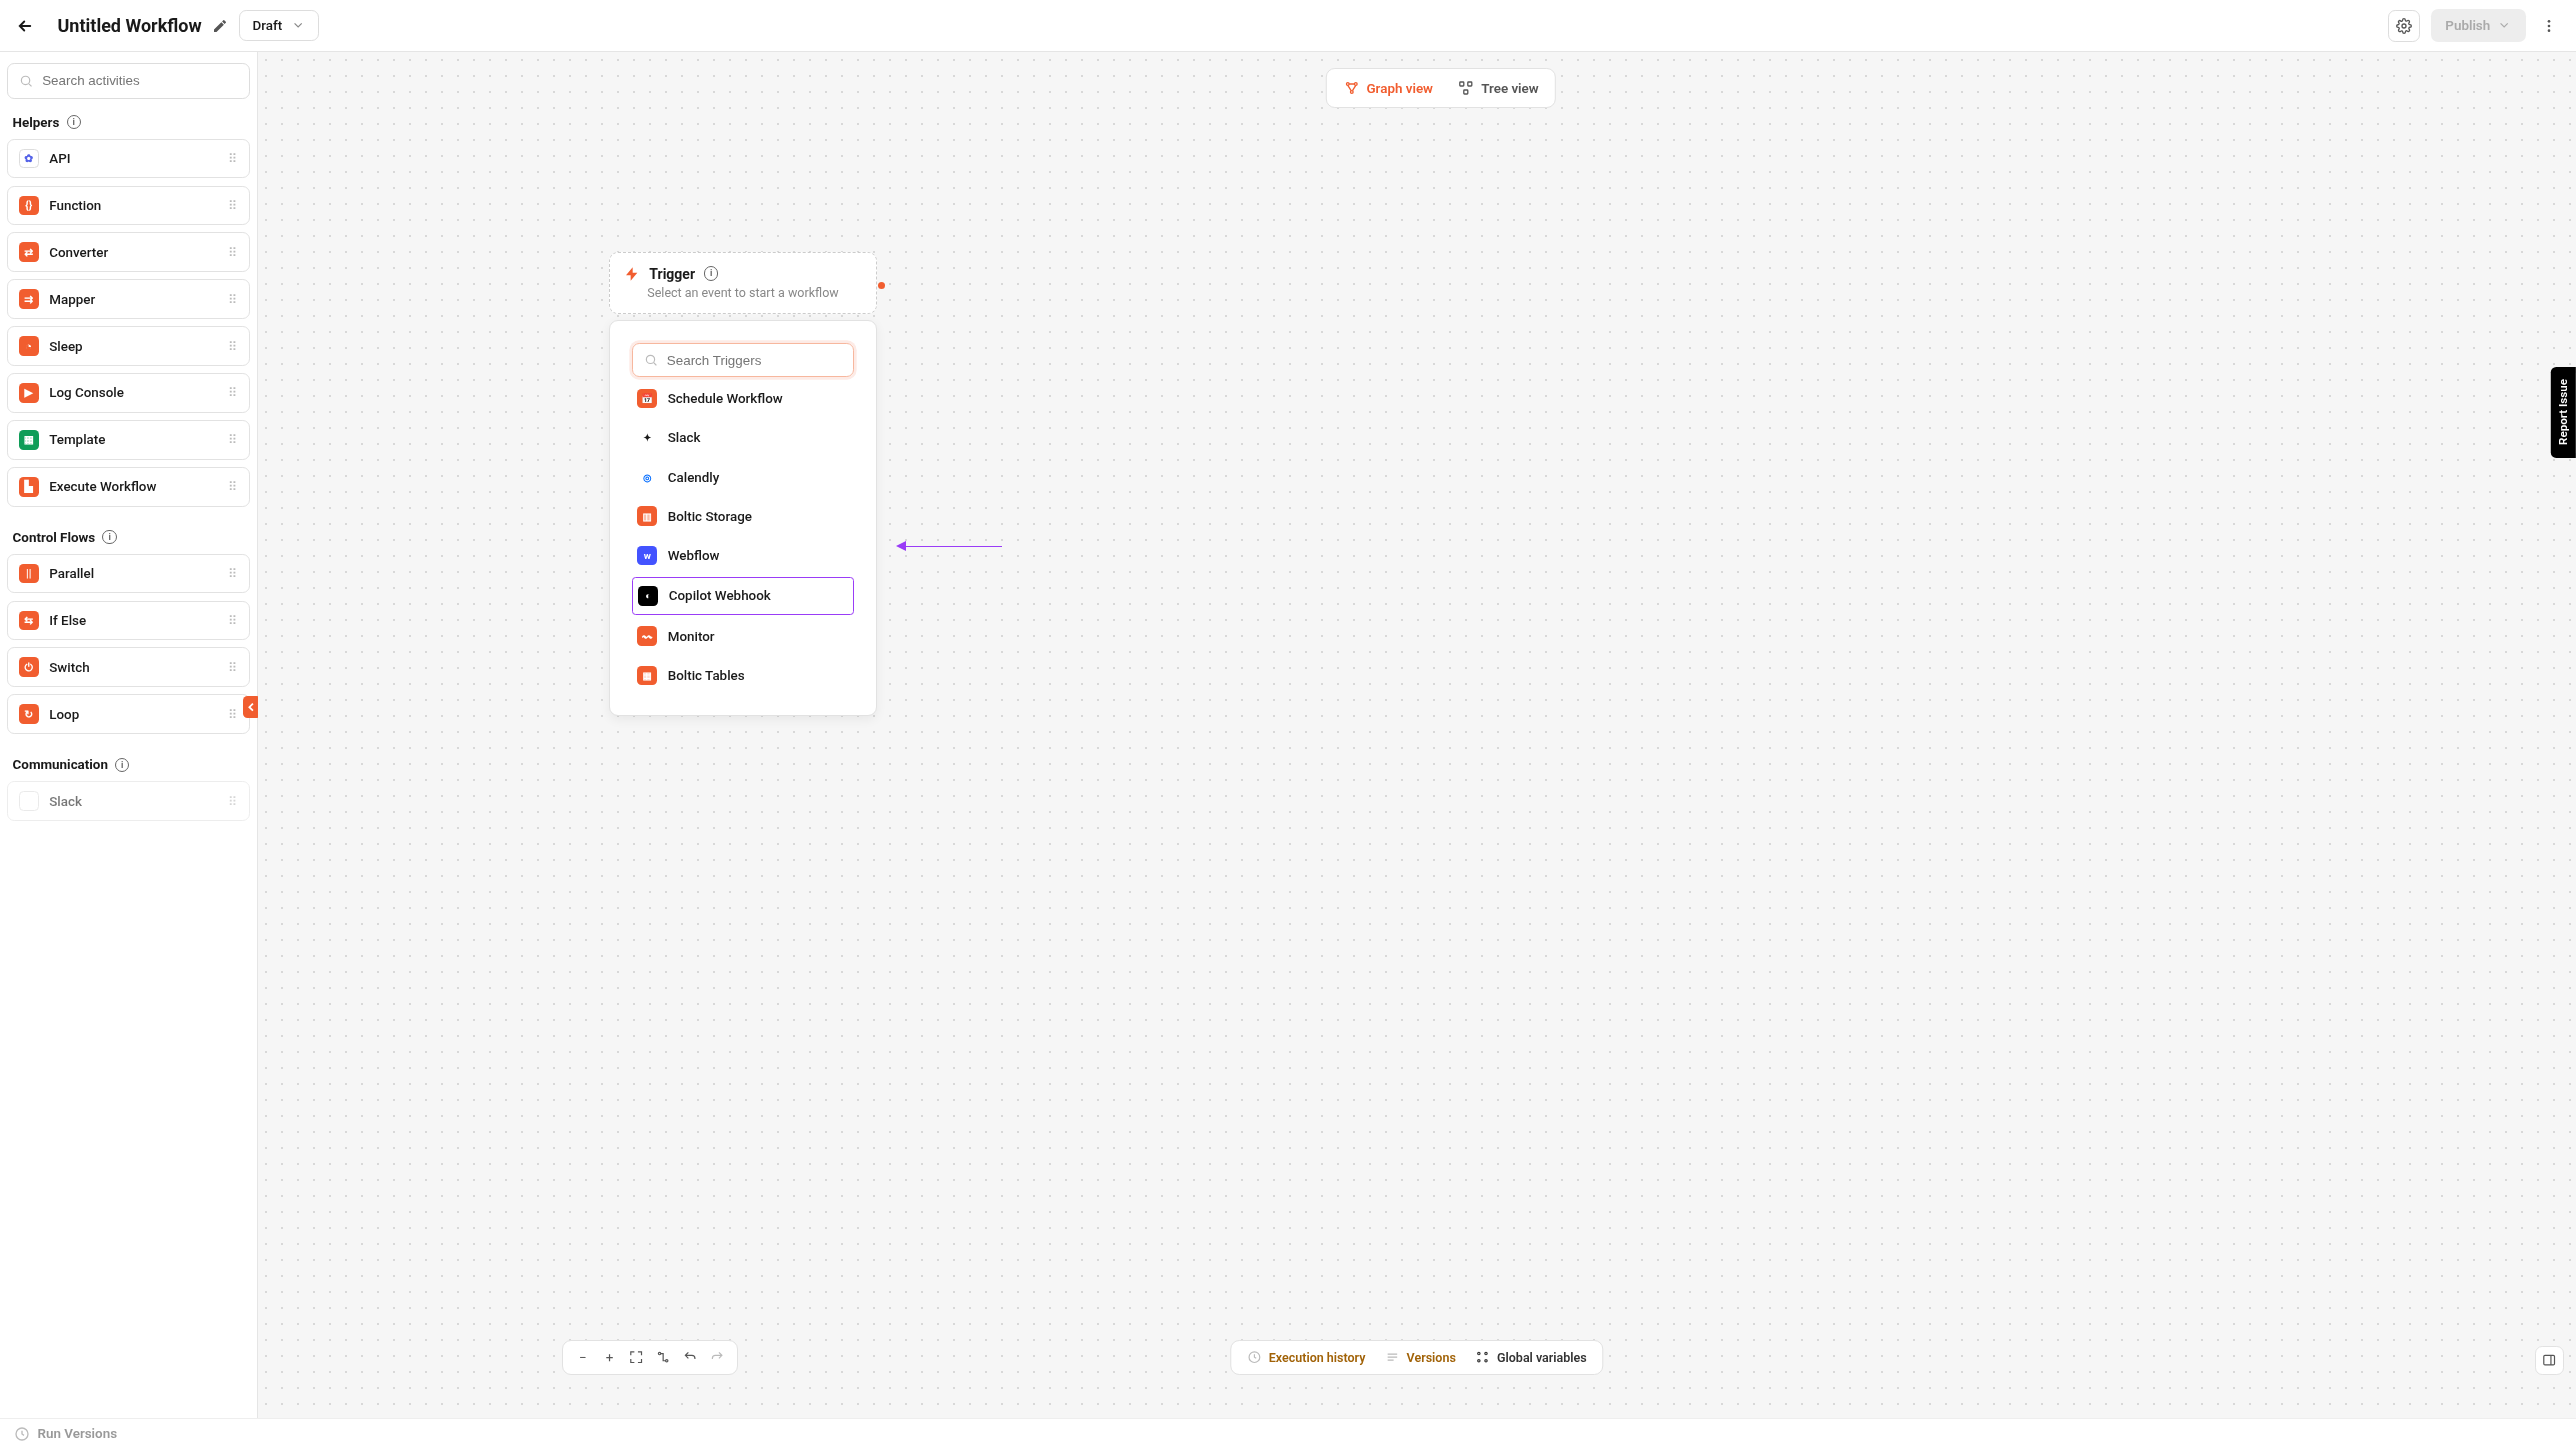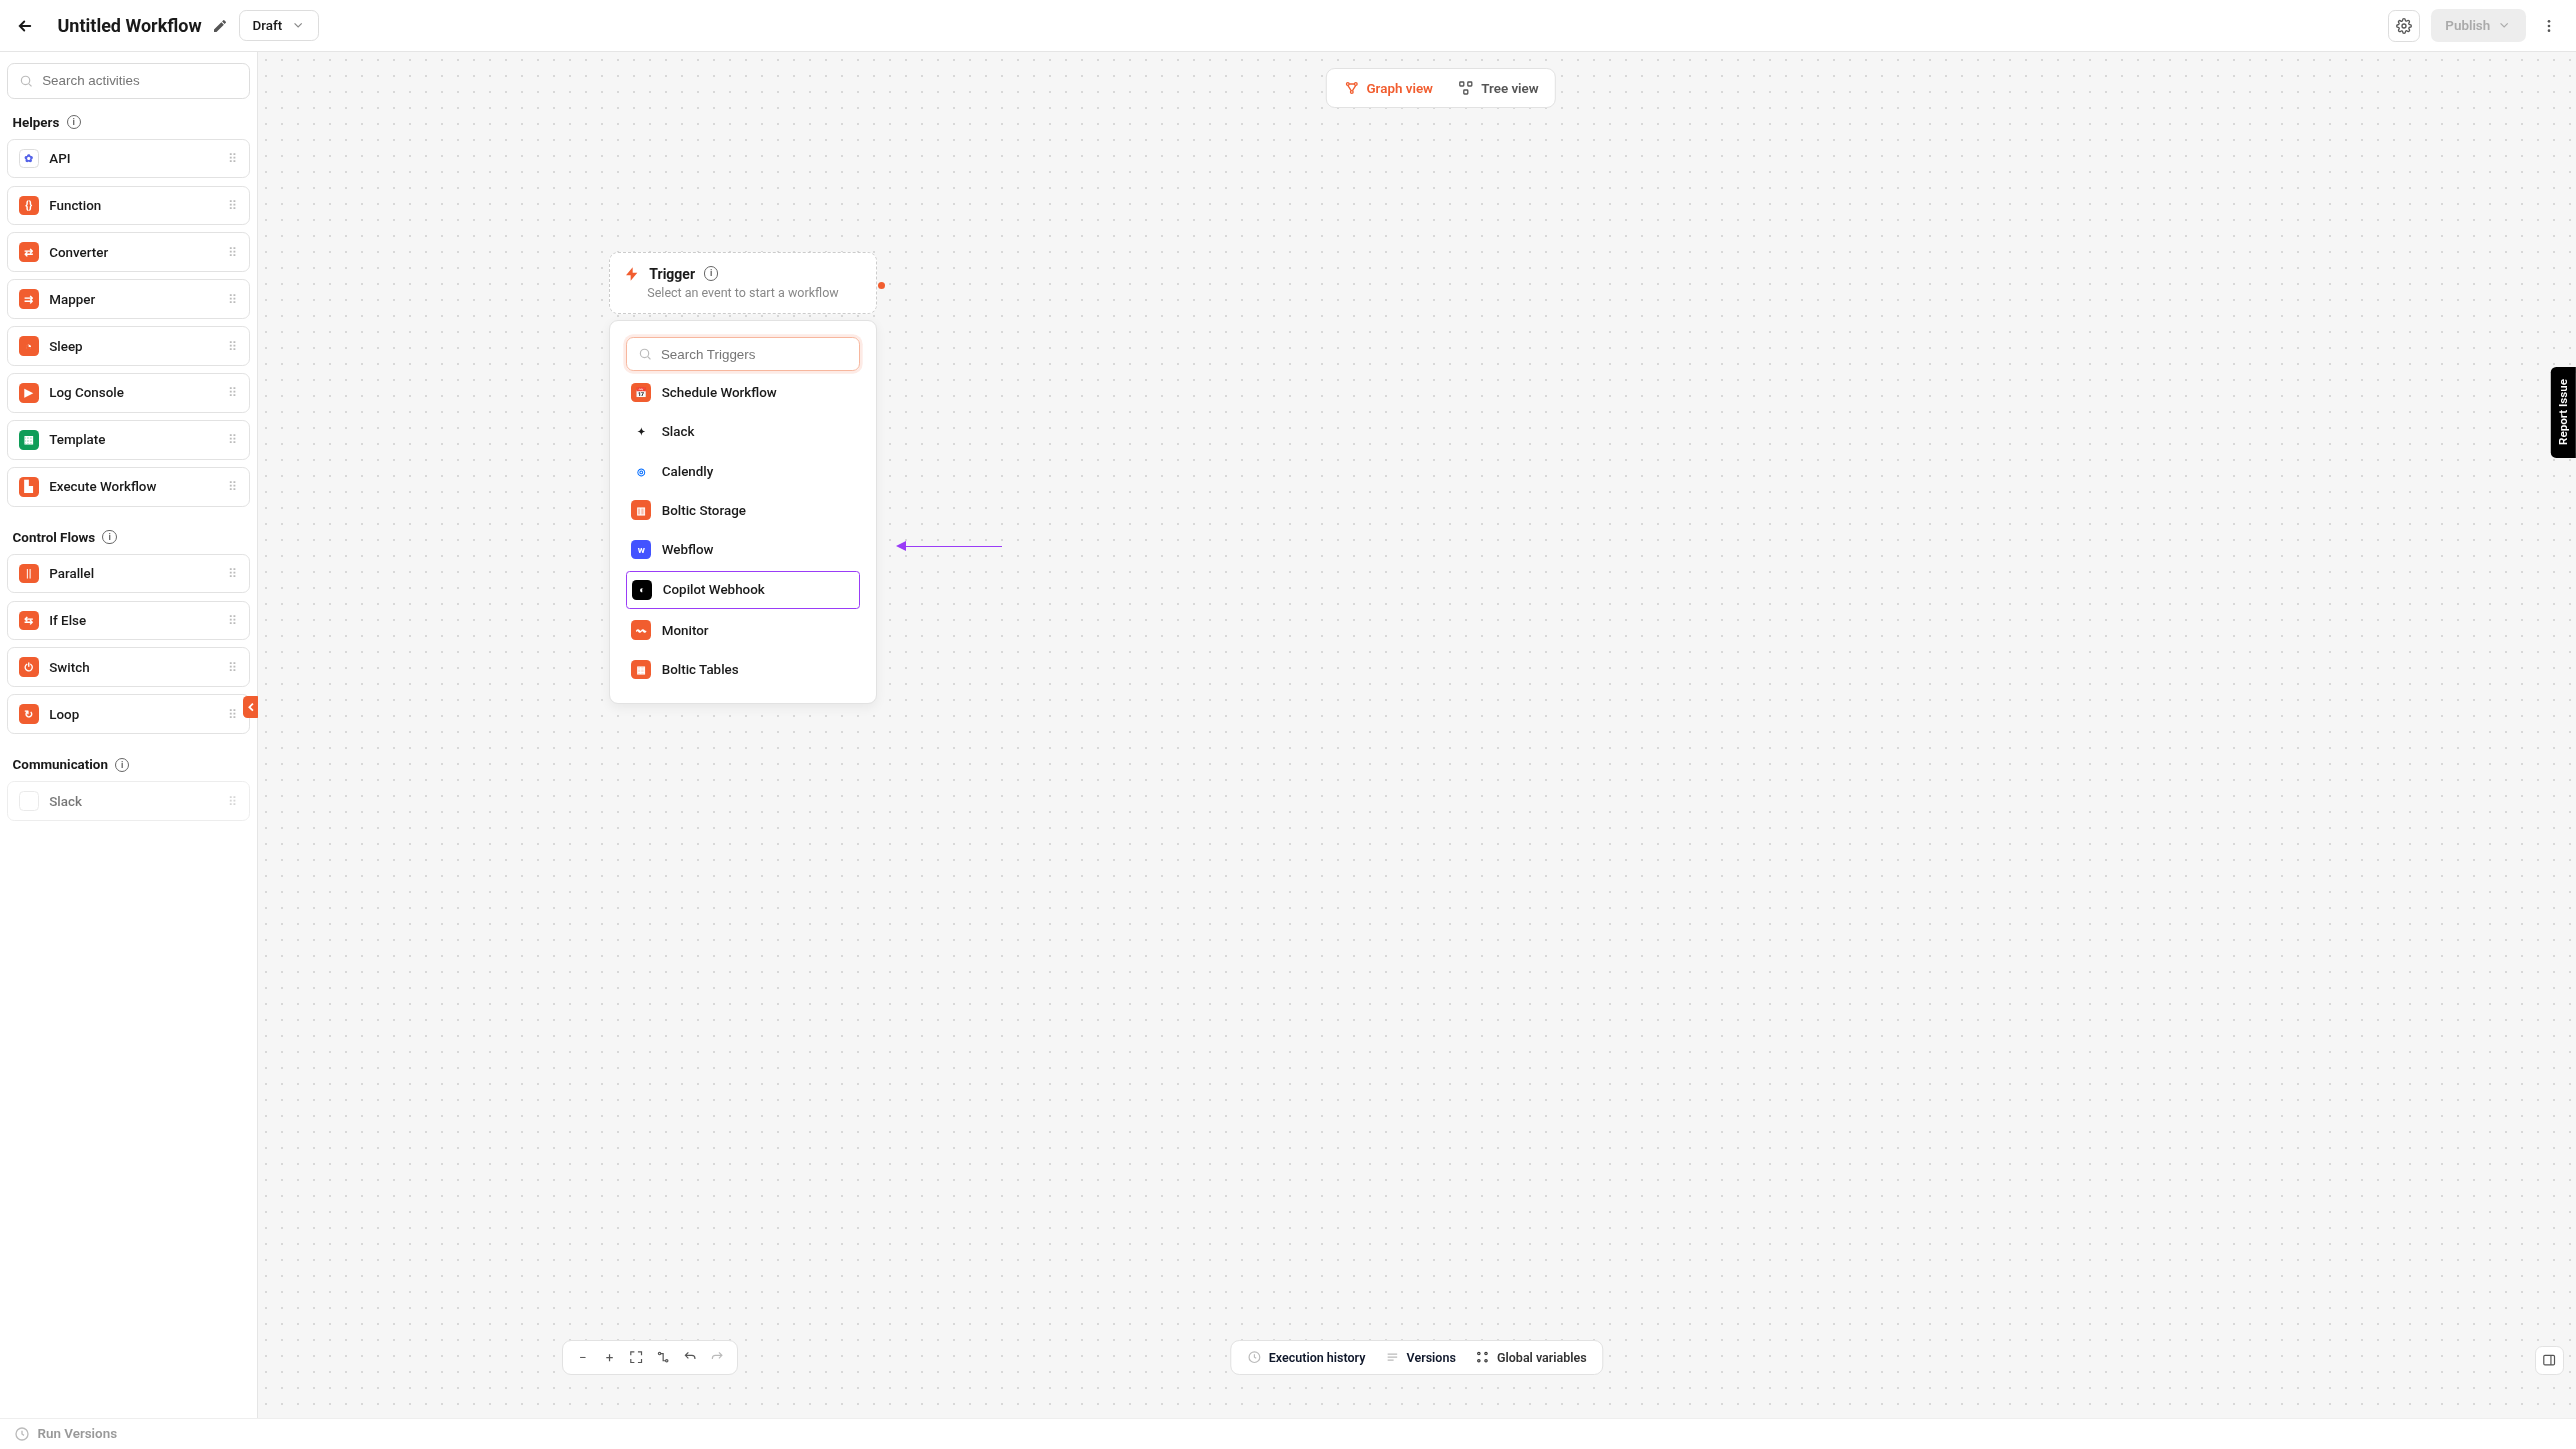--- a/index.html
+++ b/index.html
@@ -43,36 +43,36 @@
 .view-toggle .tab.active { color: #f15d2f; }
 .view-toggle .tab .tic { color: inherit; }
 
 .trigger-node { position: absolute; left: 351px; top: 200px; width: 268px; background: #fff; border: 0.9px dashed #ccc; border-radius: 9px; padding: 12.5px 14.3px; z-index: 4; }
 .trigger-node .hdr { display: flex; align-items: center; gap: 9px; }
 .trigger-node .tg-ic { color: #f15d2f; }
 .trigger-node .tg-title { font-weight: 700; font-size: 14px; }
 .trigger-node .tg-sub { color: #888; font-size: 12.5px; margin-top: 3.6px; margin-left: 23px; }
 .conn-dot { position: absolute; right: -9px; top: 29px; width: 7.2px; height: 7.2px; border-radius: 50%; background: #f15d2f; }
 
-.trigger-popup { position: absolute; left: 351px; top: 268px; width: 268px; background: #fff; border: 0.9px solid #e2e2e2; border-radius: 9px; padding: 16px; z-index: 6; box-shadow: 0 3.6px 10.7px rgba(0,0,0,0.06); }
+.trigger-popup { position: absolute; left: 351px; top: 268px; width: 268px; background: #fff; border: 0.9px solid #e2e2e2; border-radius: 9px; padding: 22px; z-index: 6; box-shadow: 0 3.6px 10.7px rgba(0,0,0,0.06); }
 .trigger-popup .srch { border: 1.8px solid #f7b79e; border-radius: 7.2px; padding: 8px 10.7px; display: flex; align-items: center; gap: 9px; box-shadow: 0 0 0 2.7px rgba(241,93,47,0.12); }
 .trigger-popup .srch input { border: none; outline: none; font-size: 13.4px; width: 100%; }
 .trigger-popup .opt { display: flex; align-items: center; gap: 10.7px; padding: 8px 5.4px; border-radius: 5.4px; cursor: pointer; margin-top: 3.6px; font-size: 13.4px; font-weight: 500; }
 .trigger-popup .opt.highlight { border: 1.8px solid #9a3cf7; border-radius: 3.6px; }
 .opt-icon { width: 19.7px; height: 19.7px; border-radius: 4.5px; display: flex; align-items: center; justify-content: center; font-size: 9.8px; font-weight: 700; }
 
 .arrow-ann { position: absolute; left: 638px; top: 489px; width: 107px; height: 10.7px; z-index: 7; }
 .arrow-ann .line { position: absolute; top: 4.5px; left: 9px; width: 97px; height: 1.8px; background: #9a3cf7; }
 .arrow-ann .head { position: absolute; left: 0; top: 0; width: 0; height: 0; border-top: 5.4px solid transparent; border-bottom: 5.4px solid transparent; border-right: 10.7px solid #9a3cf7; }
 
 .zoombar { position: absolute; left: 304px; bottom: 43px; background: #fff; border: 0.9px solid #e2e2e2; border-radius: 9px; display: flex; gap: 5.4px; padding: 5.4px 9px; z-index: 5; }
 .zoombar .zb { width: 21.5px; height: 21.5px; display: flex; align-items: center; justify-content: center; cursor: pointer; color: #555; font-size: 13.4px; }
 
 .btmbar { position: absolute; bottom: 43px; left: 50%; transform: translateX(-50%); background: #fff; border: 0.9px solid #e2e2e2; border-radius: 9px; display: flex; gap: 19.7px; padding: 9px 16px; z-index: 5; }
-.btmbar .bi { display: flex; align-items: center; gap: 7.2px; font-size: 12.5px; font-weight: 600; color: #0f172a; cursor: pointer; }
+.btmbar .bi { display: flex; align-items: center; gap: 7.2px; font-size: 12.5px; font-weight: 600; color: #a16207; cursor: pointer; }
 .btmbar .bi.active { color: #333; }
 
 .panel-btn { position: absolute; right: 12.5px; bottom: 43px; width: 29px; height: 29px; border: 0.9px solid #e2e2e2; border-radius: 7.2px; background: #fff; display: flex; align-items: center; justify-content: center; cursor: pointer; z-index: 5; }
 
 .report-tab { position: absolute; right: 0; top: 315px; background: #000; color: #fff; padding: 12.5px 5.4px; writing-mode: vertical-rl; transform: rotate(180deg); font-size: 11.6px; font-weight: 600; border-radius: 0 5.4px 5.4px 0; cursor: pointer; z-index: 8; }
 
 
 .footer { border-top: 0.9px solid #eee; padding: 7.2px 14.3px; display: flex; align-items: center; gap: 7.2px; color: #999; font-weight: 600; font-size: 13.4px; }
 
 

